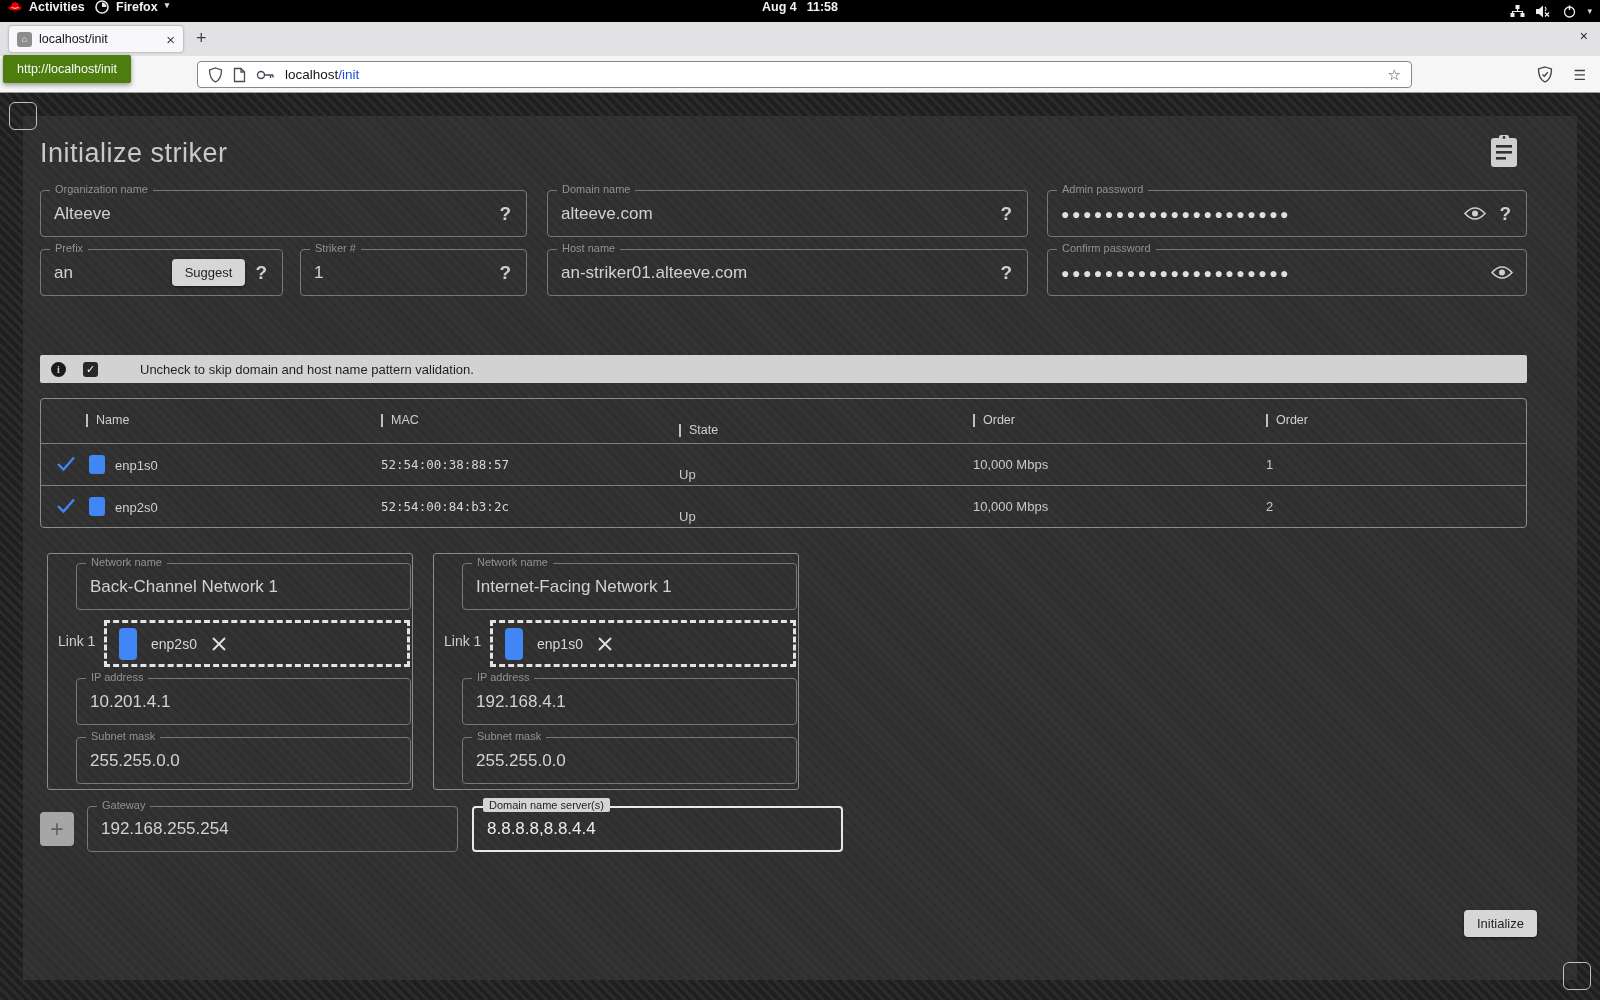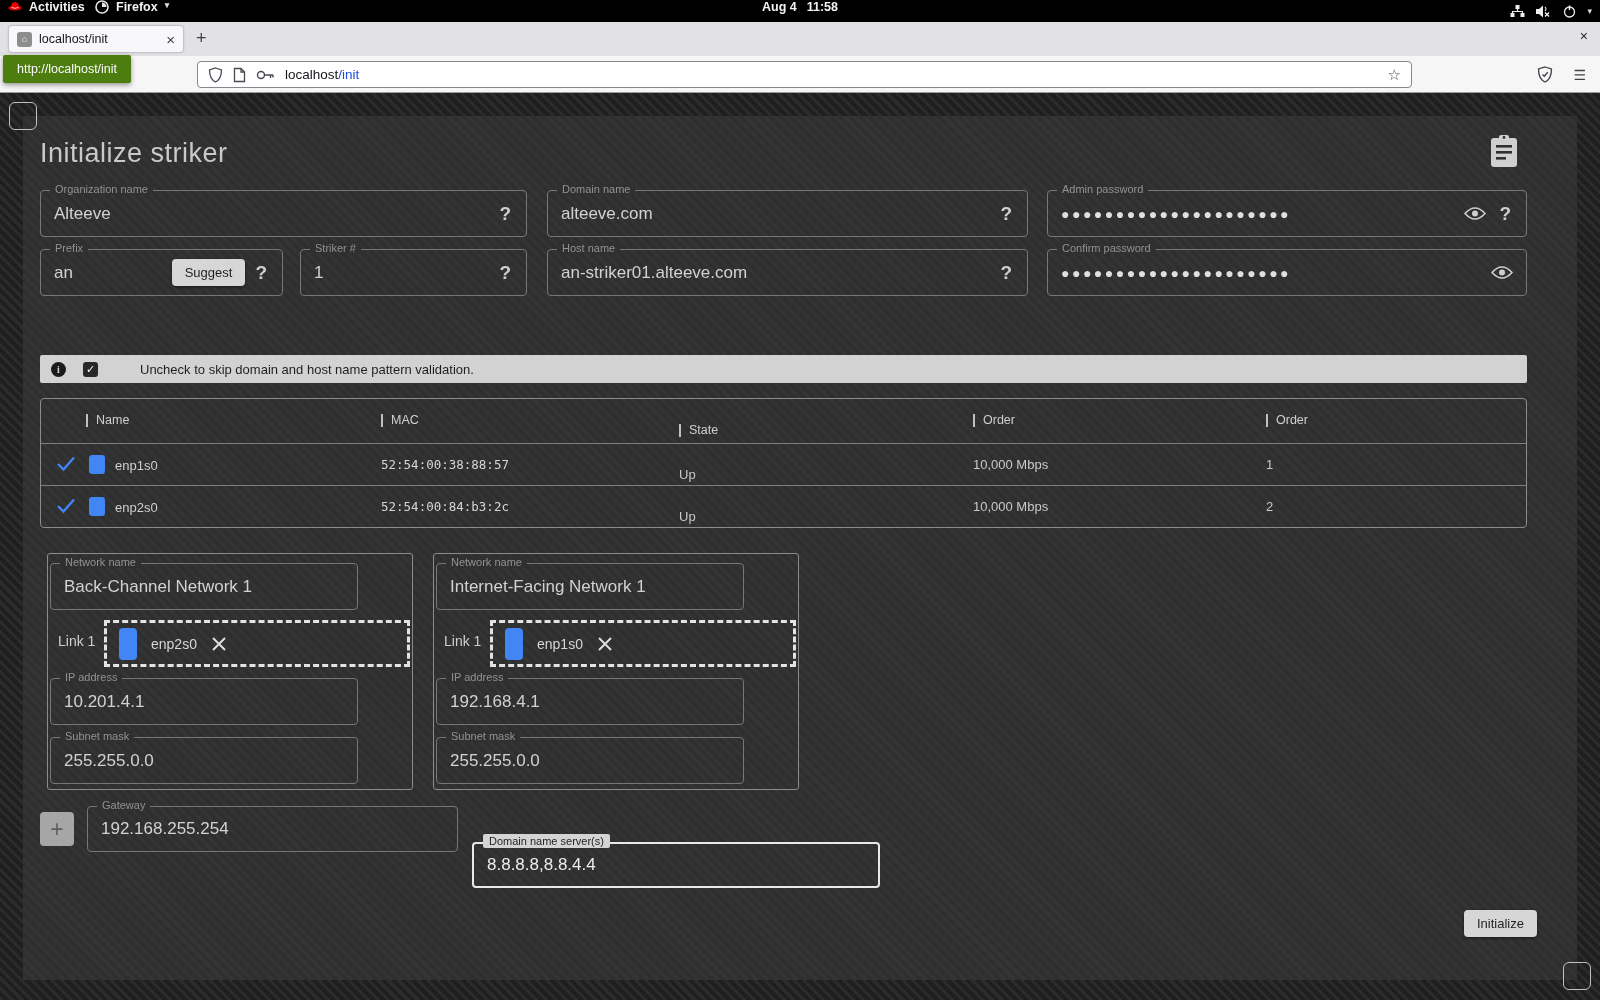--- a/index.html
+++ b/index.html
@@ -82,32 +82,32 @@
   .cell{position:absolute;top:13px;font-size:13px;color:#c9c9c9;}
   .c1{left:45px;} .c2{left:340px;} .c3{left:638px;margin-top:10px;} .c4{left:932px;} .c5{left:1225px;}
   .row-check{position:absolute;left:15px;top:11px;}
   .nic-chip{position:absolute;left:48px;top:11px;width:16px;height:19px;background:var(--accent-blue);border-radius:3px;}
   .nic-name{position:absolute;left:74px;top:14px;font-size:13px;color:#cfcfcf;}
   .mono{font-family:"DejaVu Sans Mono",monospace;font-size:12.5px;color:#d6d6d6;}
 
   
   .net-box{position:absolute;top:437px;width:366px;height:237px;border:1px solid var(--border-gray);border-radius:3px;}
   #net-box-0{left:24px;} #net-box-1{left:410px;}
-  .net-box .tfield{left:2px;width:308px;}
+  .net-box .tfield{left:28px;width:335px;}
   .nf-name{top:9px;} .nf-ip{top:124px;} .nf-mask{top:183px;}
   .link-label{position:absolute;left:10px;top:79px;font-size:14px;color:#cfcfcf;}
   .drop-zone{position:absolute;left:56px;top:66px;width:306px;height:47px;border:3px dashed #e3e3e3;display:flex;align-items:center;padding-left:12px;gap:14px;}
   .link-chip{width:18px;height:32px;background:var(--accent-blue);border-radius:4px;flex:none;}
   .link-iface{font-size:14px;color:#d6d6d6;}
   .chip-x{display:flex;}
 
   
   #add-net-btn{position:absolute;left:17px;top:696px;width:34px;height:34px;background:#a6a6a6;border:none;border-radius:4px;color:#5f5f5f;font-size:23px;line-height:30px;text-align:center;}
   #gateway-field{left:64px;top:690px;width:371px;height:46px;}
-  #dns-field{left:449px;top:690px;width:408px;height:46px;border:2px solid #e8e8e8;margin-top:36px;}
+  #dns-field{left:449px;top:690px;width:371px;height:46px;border:2px solid #e8e8e8;}
   #dns-field .flabel{background:#d4d4d4;color:#1f1f1f;border-radius:2px;padding:1px 6px;top:-10px;}
   #dns-field .fvalue{color:#ededed;}
 
   #initialize-btn{position:absolute;left:1441px;top:794px;}
 </style>
 </head>
 <body>
 
 <div id="gnome-bar">
   <div class="item" style="left:8px;gap:7px;">

